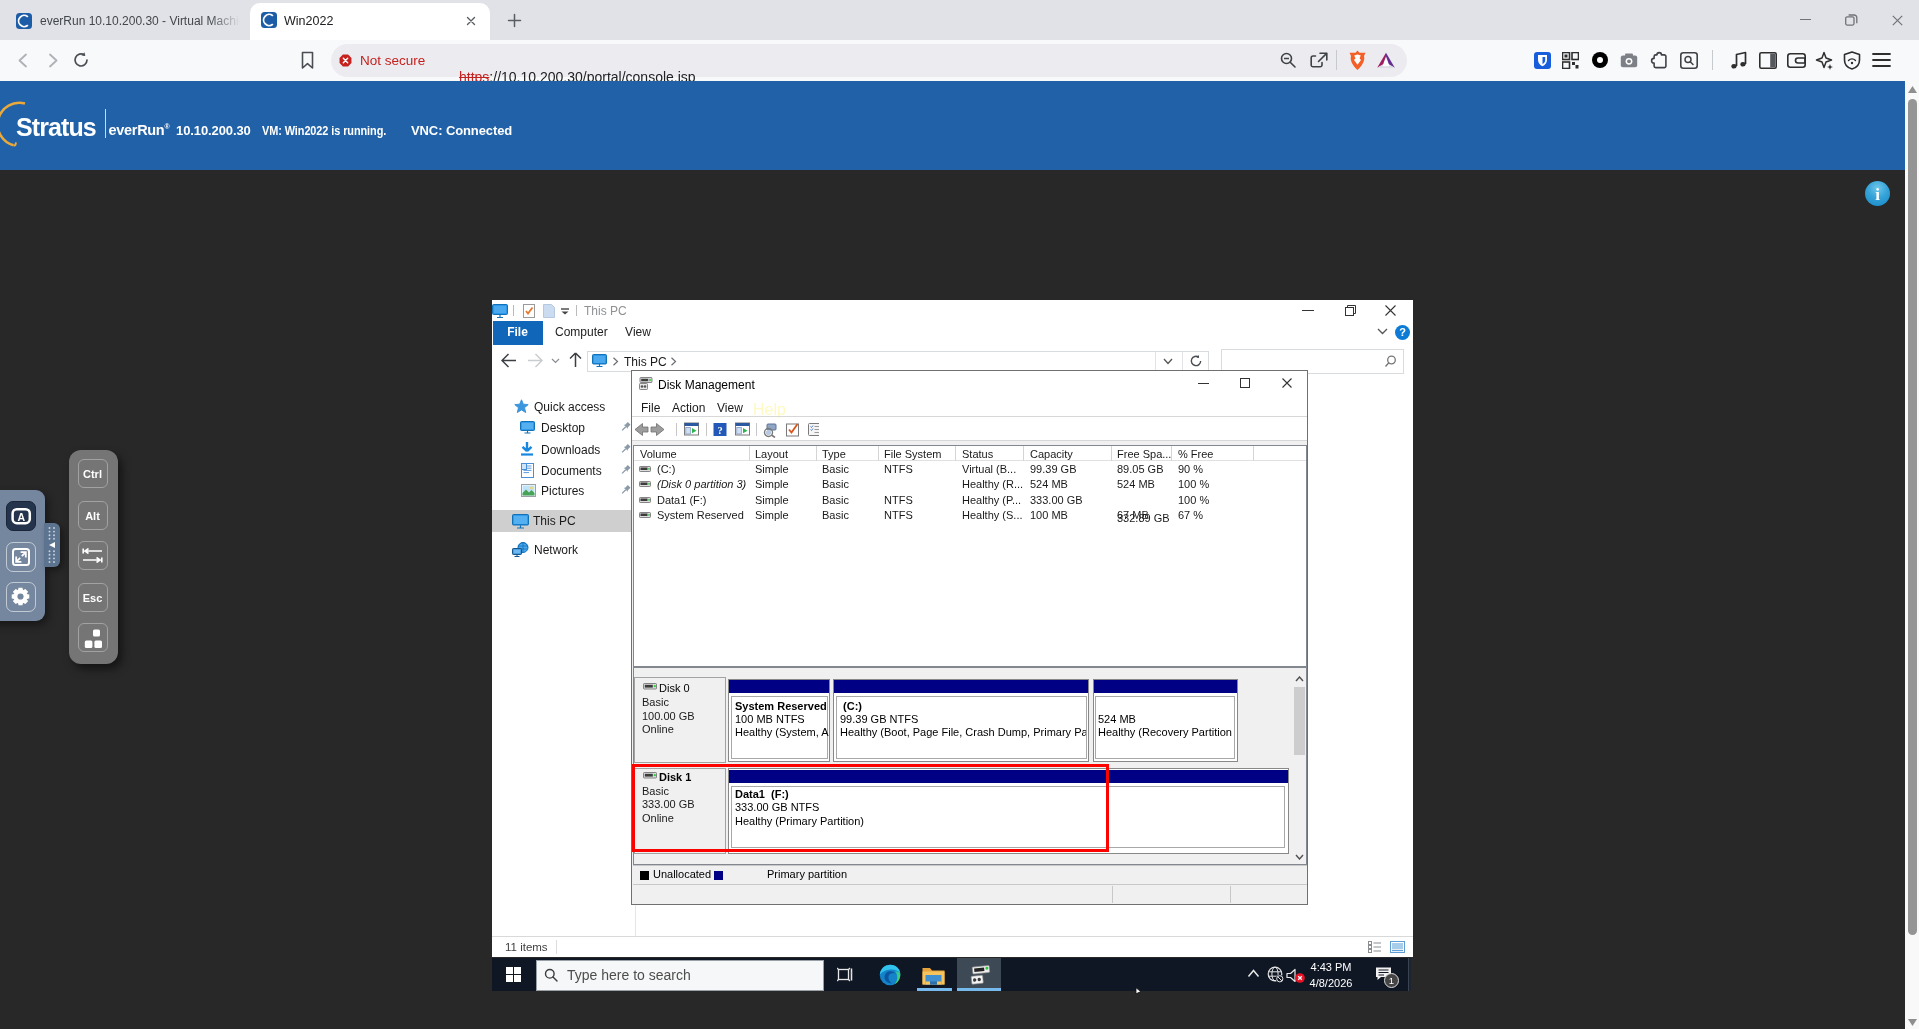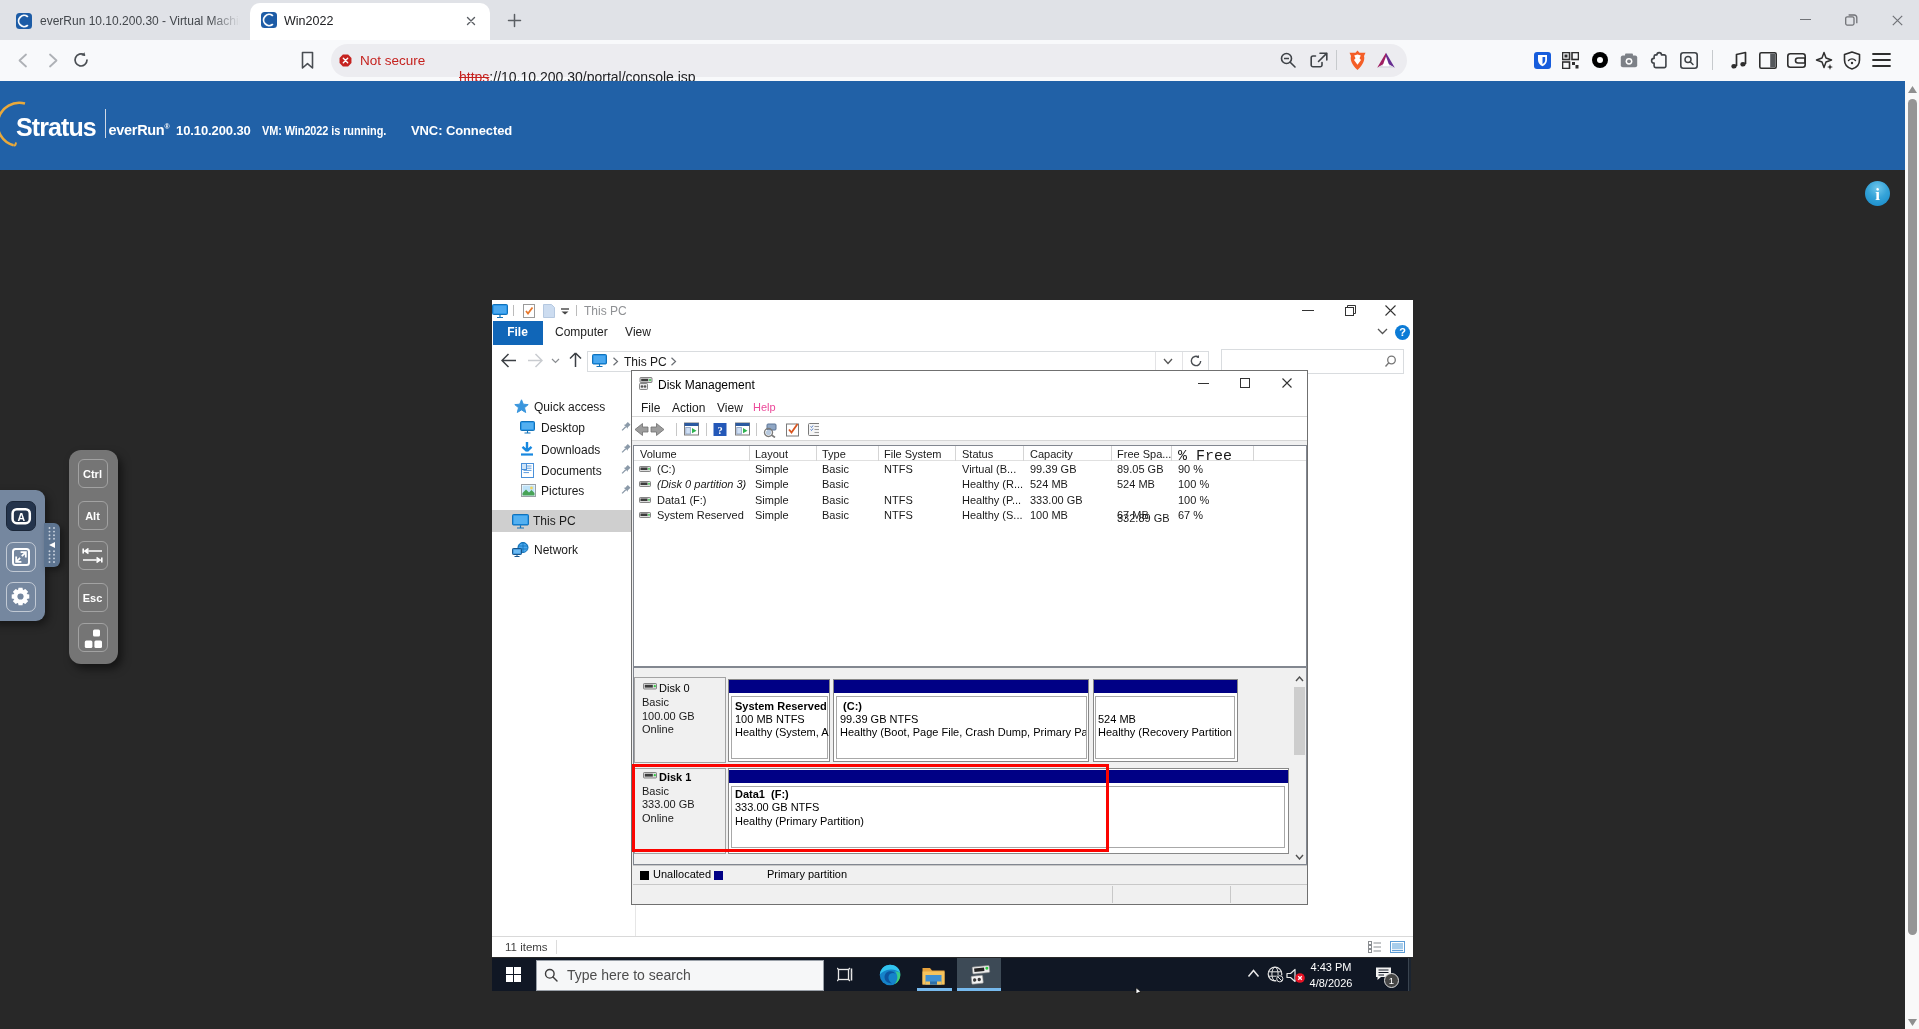--- a/index.html
+++ b/index.html
@@ -545,21 +545,21 @@
 <div class="abs" style="left:1240px;top:378px;width:9.5px;height:9.5px;border:1.1px solid #333;"></div>
 <div class="abs" style="left:1282px;top:378px;">
   <svg width="10" height="10" viewBox="0 0 10 10">
       <path d="M0.5 0.5 L9.5 9.5 M9.5 0.5 L0.5 9.5" stroke="#333" stroke-width="1.1"></path>
     </svg>
 </div>
 
 <div class="abs" style="left:641px;top:401px;font-size:12px;color:#1a1a1a;">File</div>
 <div class="abs" style="left:672px;top:401px;font-size:12px;color:#1a1a1a;">Action</div>
 <div class="abs" style="left:717px;top:401px;font-size:12px;color:#1a1a1a;">View</div>
-<div class="abs" style="left:753px;top:401px;font-size:11px;color:#ec4899;">Help</div>
+<div class="abs" style="left:753px;top:401px;font-size:16px;color:#fef9c3;">Help</div>
 <div class="abs" style="left:632px;top:416px;width:675px;height:1px;background:#d7d7d7;"></div>
 
 <div class="abs" style="left:634px;top:421px;">
   <svg width="185" height="17" viewBox="0 0 185 17">
     <path d="M1 8.5 L8.5 2.5 V6 H14 V11 H8.5 V14.5 Z" fill="#9d9d9d" stroke="#6f6f6f" stroke-width="0.8"></path>
     <path d="M30 8.5 L22.5 2.5 V6 H17 V11 H22.5 V14.5 Z" fill="#9d9d9d" stroke="#6f6f6f" stroke-width="0.8"></path>
     <path d="M42.5 2 V15" stroke="#c7c7c7"></path>
     <g transform="translate(50,1.5)">
         <rect x="0.5" y="0.5" width="14" height="12" fill="#fff" stroke="#7a7a7a"></rect>
         <rect x="0.5" y="0.5" width="14" height="3" fill="#2c5aa0"></rect>
@@ -600,21 +600,21 @@
 
 <div class="abs" style="left:632.5px;top:445px;width:674.5px;height:222px;background:#fff;border:1px solid #828790;"></div>
 <div class="abs" style="left:633.5px;top:446px;width:672.5px;height:15px;background:#ffffff;border-bottom:1px solid #e0e0e0;"></div>
 <div class="abs" style="font-size:11px;color:#1a1a1a;left:640px;top:448px;">Volume</div>
 <div class="abs" style="font-size:11px;color:#1a1a1a;left:755px;top:448px;">Layout</div>
 <div class="abs" style="font-size:11px;color:#1a1a1a;left:822px;top:448px;">Type</div>
 <div class="abs" style="font-size:11px;color:#1a1a1a;left:884px;top:448px;">File System</div>
 <div class="abs" style="font-size:11px;color:#1a1a1a;left:962px;top:448px;">Status</div>
 <div class="abs" style="font-size:11px;color:#1a1a1a;left:1030px;top:448px;">Capacity</div>
 <div class="abs" style="font-size:11px;color:#1a1a1a;left:1117px;top:448px;">Free Spa...</div>
-<div class="abs" style="font-size:15px;color:#1a1a1a;left:1178px;top:448px;font-family:Liberation Mono, monospace;">% Free</div>
+<div class="abs" style="font-size:11px;color:#1a1a1a;left:1178px;top:448px;">% Free</div>
 <div class="abs" style="left:749px;top:446px;width:1px;height:15px;background:#d5d5d5;"></div>
 <div class="abs" style="left:816px;top:446px;width:1px;height:15px;background:#d5d5d5;"></div>
 <div class="abs" style="left:878px;top:446px;width:1px;height:15px;background:#d5d5d5;"></div>
 <div class="abs" style="left:955px;top:446px;width:1px;height:15px;background:#d5d5d5;"></div>
 <div class="abs" style="left:1023px;top:446px;width:1px;height:15px;background:#d5d5d5;"></div>
 <div class="abs" style="left:1111px;top:446px;width:1px;height:15px;background:#d5d5d5;"></div>
 <div class="abs" style="left:1171px;top:446px;width:1px;height:15px;background:#d5d5d5;"></div>
 <div class="abs" style="left:1253px;top:446px;width:1px;height:15px;background:#d5d5d5;"></div>
 
 <div class="abs" style="left:639px;top:465.5px;">

